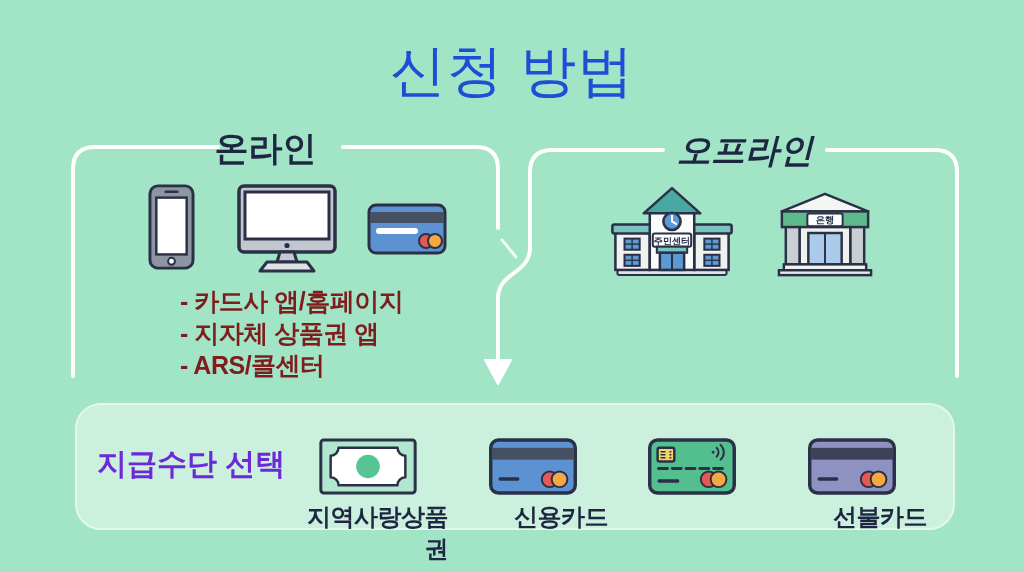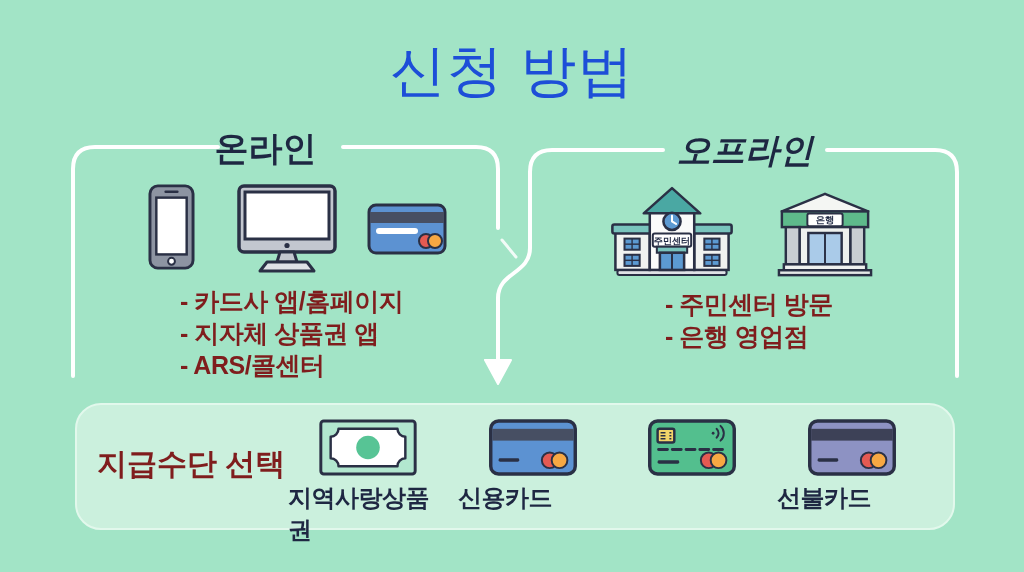--- a/index.html
+++ b/index.html
@@ -20,22 +20,22 @@
   .section-label.offline{left:663px;width:164px;top:128px;font-style:italic;}
   .bullet-list{font-size:25px;font-weight:700;line-height:32px;letter-spacing:-0.5px;color:#7f1d1d;}
   .bullet-list.online{left:180px;top:285px;}
   .bullet-list.offline{left:665px;top:288px;}
   .connector-svg{left:0;top:0;pointer-events:none;}
   .panel{
     left:75px;top:403px;width:880px;height:127px;
     background:#cbf0dd;border:2px solid #e2f8ec;border-radius:26px;
     box-sizing:border-box;
   }
-  .panel-label{left:97px;top:444px;font-size:30px;font-weight:800;color:#7f1d1d;}
-  .pay-option{top:419px;text-align:left;}
+  .panel-label{left:97px;top:444px;font-size:30px;font-weight:800;color:#6d28d9;}
+  .pay-option{top:438px;text-align:right;}
   .pay-option .opt-label{margin-top:6px;font-size:24px;font-weight:700;color:#1e2742;letter-spacing:-0.5px;}
   .opt-1{left:288px;width:160px;}
   .opt-2{left:458px;width:150px;}
   .opt-3{left:617px;width:150px;}
   .opt-4{left:777px;width:150px;font-family:Liberation Serif, serif;}
   svg{display:block;}
   .pay-option svg{margin:0 auto;}
   .sign-text{font-family:"Liberation Sans",sans-serif;font-weight:700;fill:#1e2742;}
 </style>
 </head>
@@ -127,24 +127,20 @@
     <line x1="50" y1="44" x2="50" y2="76" stroke="#2a3045" stroke-width="2"></line>
     <rect x="8" y="76" width="84" height="6" fill="#f0f2f0" stroke="#2a3045" stroke-width="2.5"></rect>
     <rect x="3" y="82" width="94" height="5" fill="#e4e8e6" stroke="#2a3045" stroke-width="2.5"></rect>
   </svg>
 
   <div class="abs bullet-list online">
     <div>- 카드사 앱/홈페이지</div>
     <div>- 지자체 상품권 앱</div>
     <div>- ARS/콜센터</div>
   </div>
-  <div class="abs bullet-list offline">
-    <div>- 주민센터 방문</div>
-    <div>- 은행 영업점</div>
-  </div>
 
   <div class="abs panel"></div>
   <div class="abs panel-label">지급수단 선택</div>
 
   <div class="abs pay-option opt-1">
     <svg width="100" height="57" viewBox="0 0 100 58">
       <rect x="2" y="2" width="96" height="54" rx="3" fill="#b2e7cf" stroke="#2a3045" stroke-width="3"></rect>
       <path d="M 20 10 H 80 A 8 8 0 0 0 88 18 V 40 A 8 8 0 0 0 80 48 H 20 A 8 8 0 0 0 12 40 V 18 A 8 8 0 0 0 20 10 Z" fill="#ffffff" stroke="#2a3045" stroke-width="2.5" stroke-linejoin="round"></path>
       <circle cx="50" cy="29" r="12" fill="#57c495"></circle>
     </svg>

